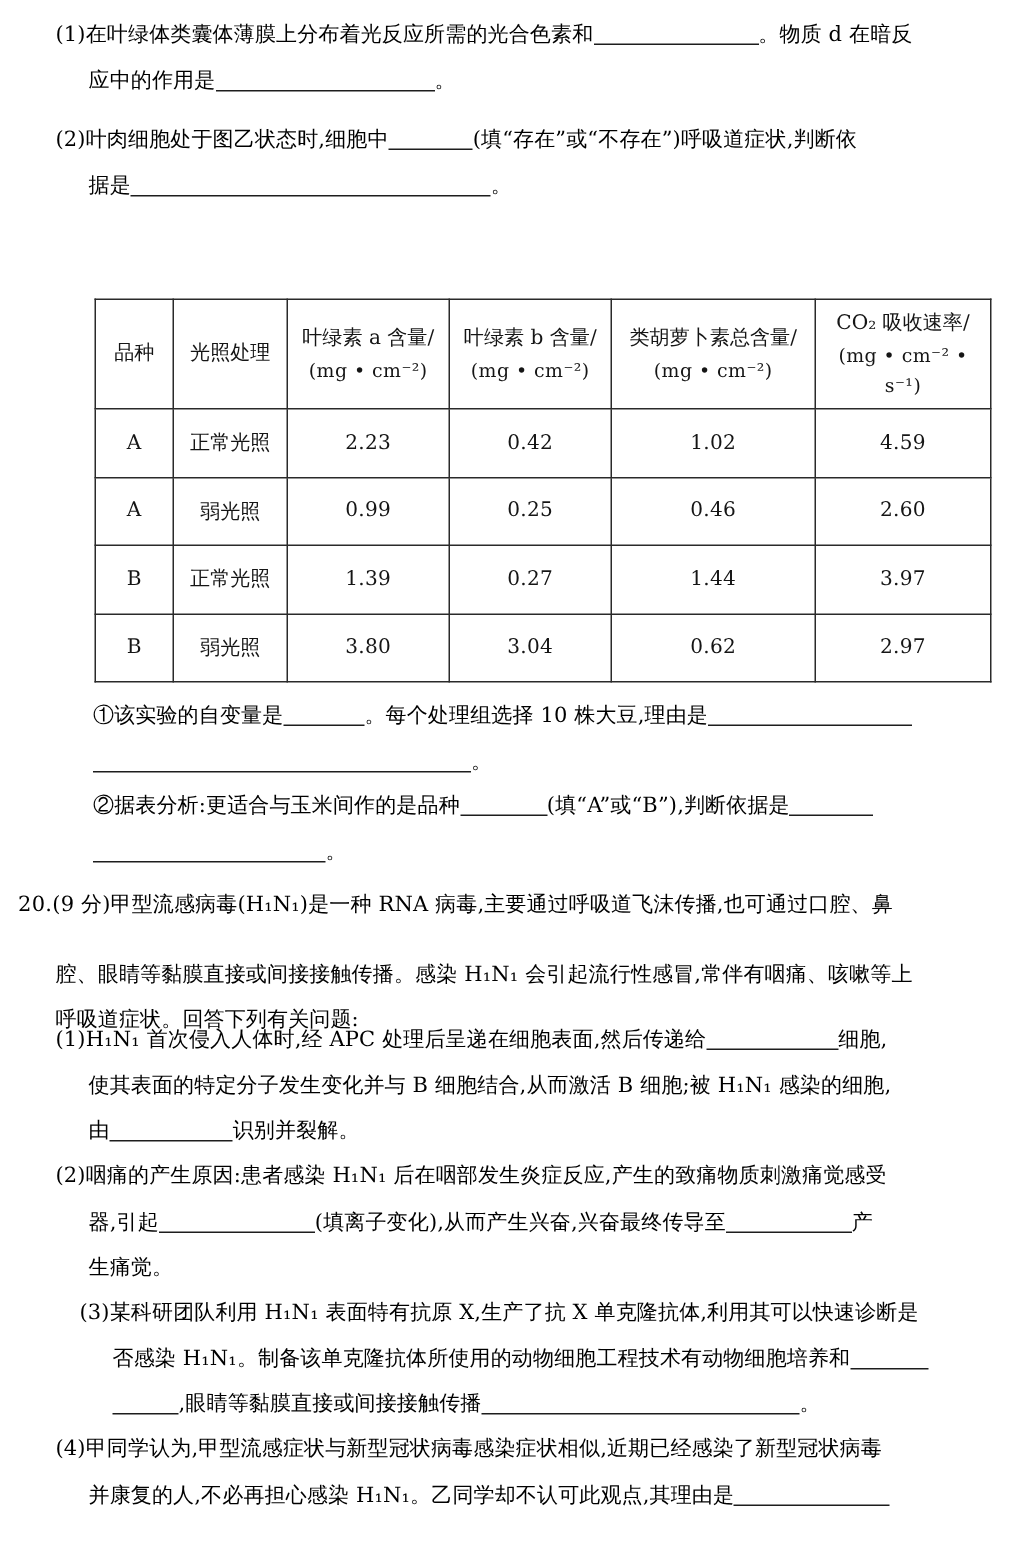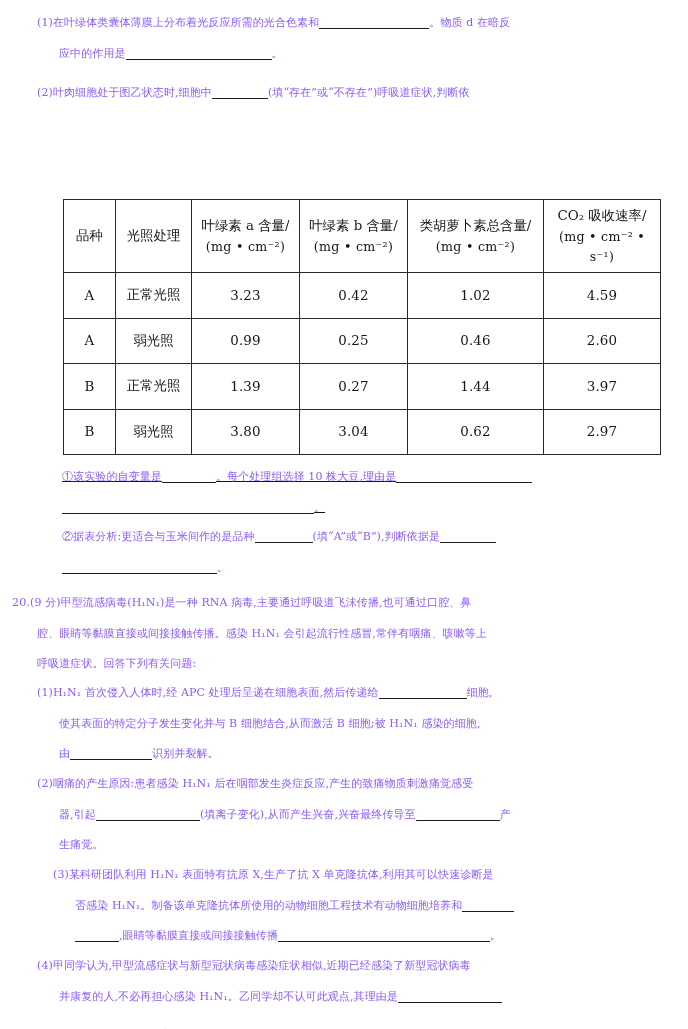--- a/index.html
+++ b/index.html
@@ -24,25 +24,25 @@
     padding: 0;
     box-sizing: border-box;
   }
 
   
   .q-block {
     position: absolute;
     box-sizing: border-box;
   }
   .line {
-    font-size: 11px;
+    font-size: 14px;
     line-height: 30.5px;
     letter-spacing: 0.1px;
     white-space: nowrap;
-    color: #8b5cf6;
+    color: #000000;
   }
   .line.hang {
     padding-left: 22px;
   }
   .latin {
     font-family: "DejaVu Serif", "Liberation Serif", serif;
     letter-spacing: 0.2px;
   }
 
   
@@ -100,20 +100,23 @@
       <span>(1)</span><span>在叶绿体类囊体薄膜上分布着光反应所需的光合色素和</span><span class="blk" style="width:110px;"></span><span>。物质 d 在暗反</span>
     </div>
     <div class="line hang">
       <span>应中的作用是</span><span class="blk" style="width:146px;"></span><span>。</span>
     </div>
   </div>
 
   <div class="q-block" style="left:37px; top:78px; width:640px;">
     <div class="line">
       <span>(2)</span><span>叶肉细胞处于图乙状态时,细胞中</span><span class="blk" style="width:56px;"></span><span>(填“存在”或“不存在”)呼吸道症状,判断依</span>
+    </div>
+    <div class="line hang">
+      <span>据是</span><span class="blk" style="width:240px;"></span><span>。</span>
     </div>
   </div>
 
 
   <div class="tbl-wrap">
     <table class="data">
       <colgroup>
         <col style="width:52px;">
         <col style="width:76px;">
         <col style="width:108px;">
@@ -144,21 +147,21 @@
           <th>
             <span class="u1">CO₂ 吸收速率/</span>
             <span class="unit">(mg • cm⁻² • s⁻¹)</span>
           </th>
         </tr>
       </thead>
       <tbody>
         <tr>
           <td class="latin">A</td>
           <td>正常光照</td>
-          <td class="latin">3.23</td>
+          <td class="latin">2.23</td>
           <td class="latin">0.42</td>
           <td class="latin">1.02</td>
           <td class="latin">4.59</td>
         </tr>
         <tr>
           <td class="latin">A</td>
           <td>弱光照</td>
           <td class="latin">0.99</td>
           <td class="latin">0.25</td>
           <td class="latin">0.46</td>
@@ -177,21 +180,21 @@
           <td>弱光照</td>
           <td class="latin">3.80</td>
           <td class="latin">3.04</td>
           <td class="latin">0.62</td>
           <td class="latin">2.97</td>
         </tr>
       </tbody>
     </table>
   </div>
 
-  <div class="q-block" style="left:62px; top:462px; width:624px;text-decoration:underline;">
+  <div class="q-block" style="left:62px; top:462px; width:624px;">
     <div class="line">
       <span>①</span><span>该实验的自变量是</span><span class="blk" style="width:54px;"></span><span>。每个处理组选择 10 株大豆,理由是</span><span class="blk" style="width:136px;"></span>
     </div>
     <div class="line">
       <span class="blk" style="width:252px;"></span><span>。</span>
     </div>
   </div>
 
   <div class="q-block" style="left:62px; top:522px; width:624px;">
     <div class="line">
@@ -199,21 +202,21 @@
     </div>
     <div class="line">
       <span class="blk" style="width:155px;"></span><span>。</span>
     </div>
   </div>
 
   <div class="q-block" style="left:12px; top:588px; width:676px;">
     <div class="line">
       <span class="latin">20.</span><span>(9 分)</span><span>甲型流感病毒(H₁N₁)是一种 RNA 病毒,主要通过呼吸道飞沫传播,也可通过口腔、鼻</span>
     </div>
-    <div class="line" style="padding-left:25px;">
+    <div class="line" style="padding-left:25px;margin-top:16px;">
       <span>腔、眼睛等黏膜直接或间接接触传播。感染 H₁N₁ 会引起流行性感冒,常伴有咽痛、咳嗽等上</span>
     </div>
     <div class="line" style="padding-left:25px;">
       <span>呼吸道症状。回答下列有关问题:</span>
     </div>
   </div>
 
   <div class="q-block" style="left:37px; top:678px; width:650px;">
     <div class="line">
       <span>(1)</span><span>H₁N₁ 首次侵入人体时,经 APC 处理后呈递在细胞表面,然后传递给</span><span class="blk" style="width:88px;"></span><span>细胞,</span>

